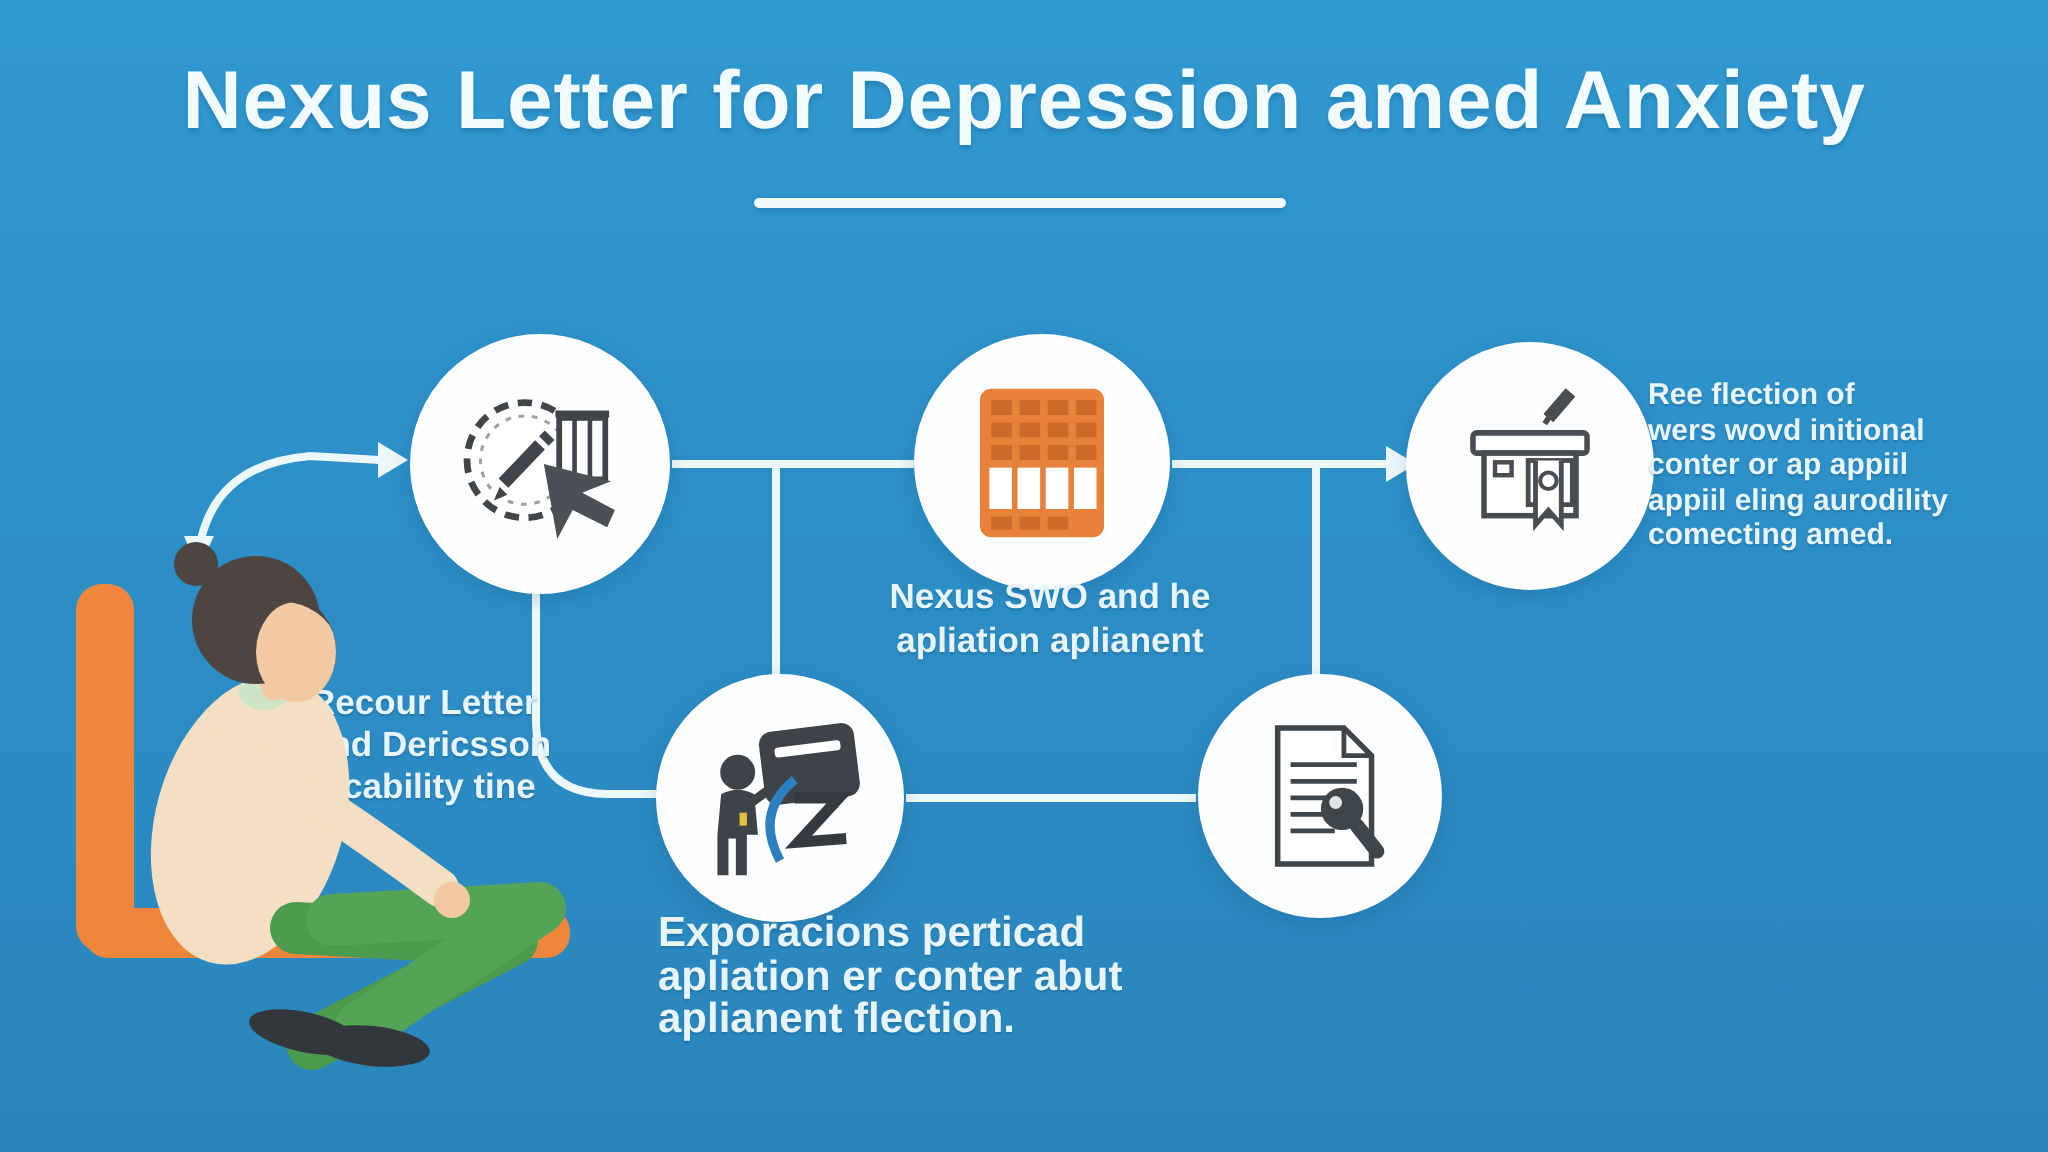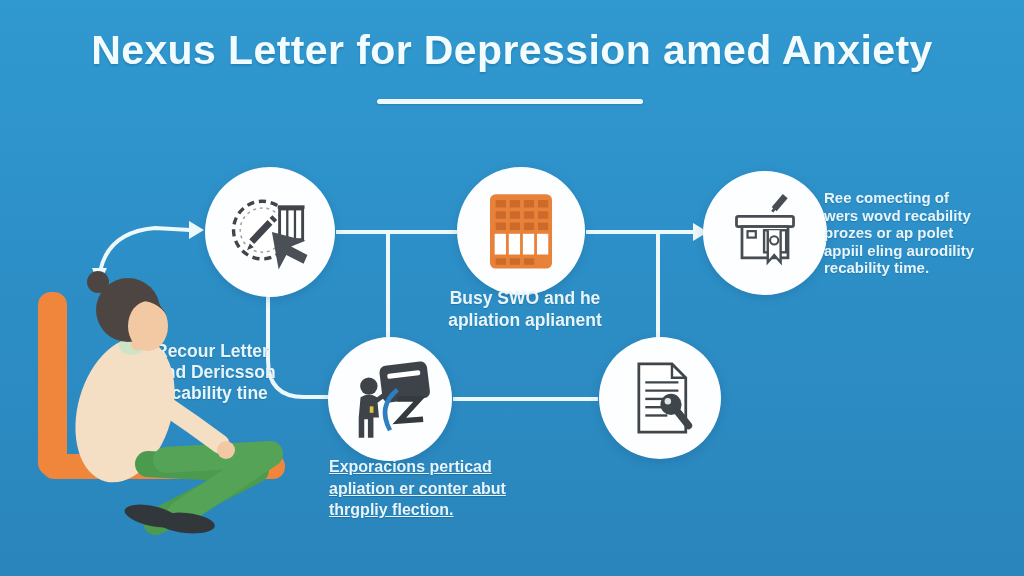--- a/index.html
+++ b/index.html
@@ -21,21 +21,21 @@
   .circle{
     border-radius:50%;background:#fdfeff;
     box-shadow:0 3px 10px rgba(10,60,100,.18);
     display:flex;align-items:center;justify-content:center;
   }
   .lbl{color:#e7f5fa;font-weight:700;text-shadow:0 1px 1px rgba(10,70,110,.3);}
   .lbl div{white-space:nowrap;}
   #label-left{left:155px;top:341px;font-size:17.5px;line-height:21px;}
   #label-middle{left:425px;top:287px;width:200px;text-align:center;font-size:17.5px;line-height:22px;}
   #label-right{left:824px;top:189px;font-size:15px;line-height:17.6px;}
-  #label-bottom{left:329px;top:456px;font-size:16px;line-height:21.5px;text-decoration:underline;}
+  #label-bottom{left:329px;top:456px;font-size:21px;line-height:21.5px;}
   svg{display:block;}
 </style>
 </head>
 <body>
 
 <div id="canvas">
 
   <div id="title" class="abs">Nexus Letter for Depression amed Anxiety</div>
   <div id="title-underline" class="abs"></div>
 
@@ -164,36 +164,36 @@
     </svg>
   </div>
 
   <div id="label-left" class="abs lbl">
     <div>Recour Letter</div>
     <div>and Dericsson</div>
     <div>recability tine</div>
   </div>
 
   <div id="label-middle" class="abs lbl">
-    <div>Busy SWO and he</div>
+    <div>Nexus SWO and he</div>
     <div>apliation aplianent</div>
   </div>
 
   <div id="label-right" class="abs lbl">
-    <div>Ree comecting of</div>
-    <div>wers wovd recability</div>
-    <div>prozes or ap polet</div>
+    <div>Ree flection of</div>
+    <div>wers wovd initional</div>
+    <div>conter or ap appiil</div>
     <div>appiil eling aurodility</div>
-    <div>recability time.</div>
+    <div>comecting amed.</div>
   </div>
 
   <div id="label-bottom" class="abs lbl">
     <div>Exporacions perticad</div>
     <div>apliation er conter abut</div>
-    <div>thrgpliy flection.</div>
+    <div>aplianent flection.</div>
   </div>
 
   <svg class="abs" style="left:28px;top:262px" width="260" height="300" viewBox="0 0 260 300">
 
     <rect x="10" y="30" width="29" height="184" rx="13" fill="#f0863c"></rect>
     <rect x="14" y="192" width="243" height="25" rx="12" fill="#f0863c"></rect>
 
     <g>
       <ellipse cx="97" cy="148" rx="47" ry="74" transform="rotate(16 97 148)" fill="#f5dfc4"></ellipse>
 

